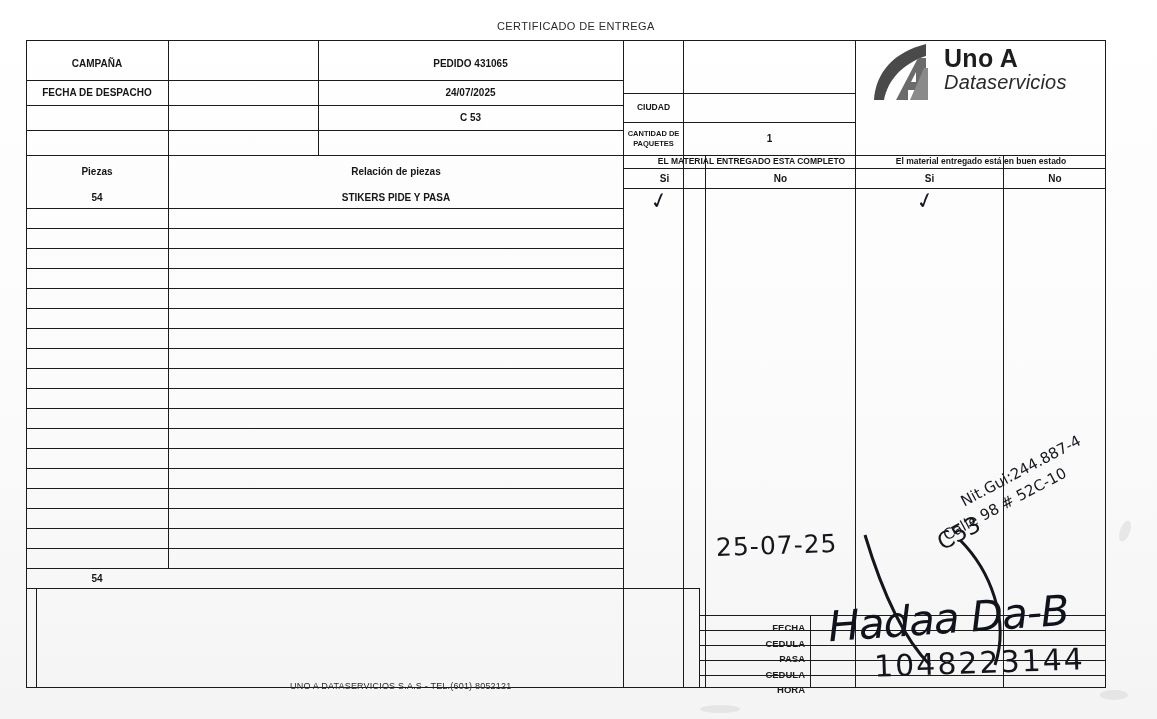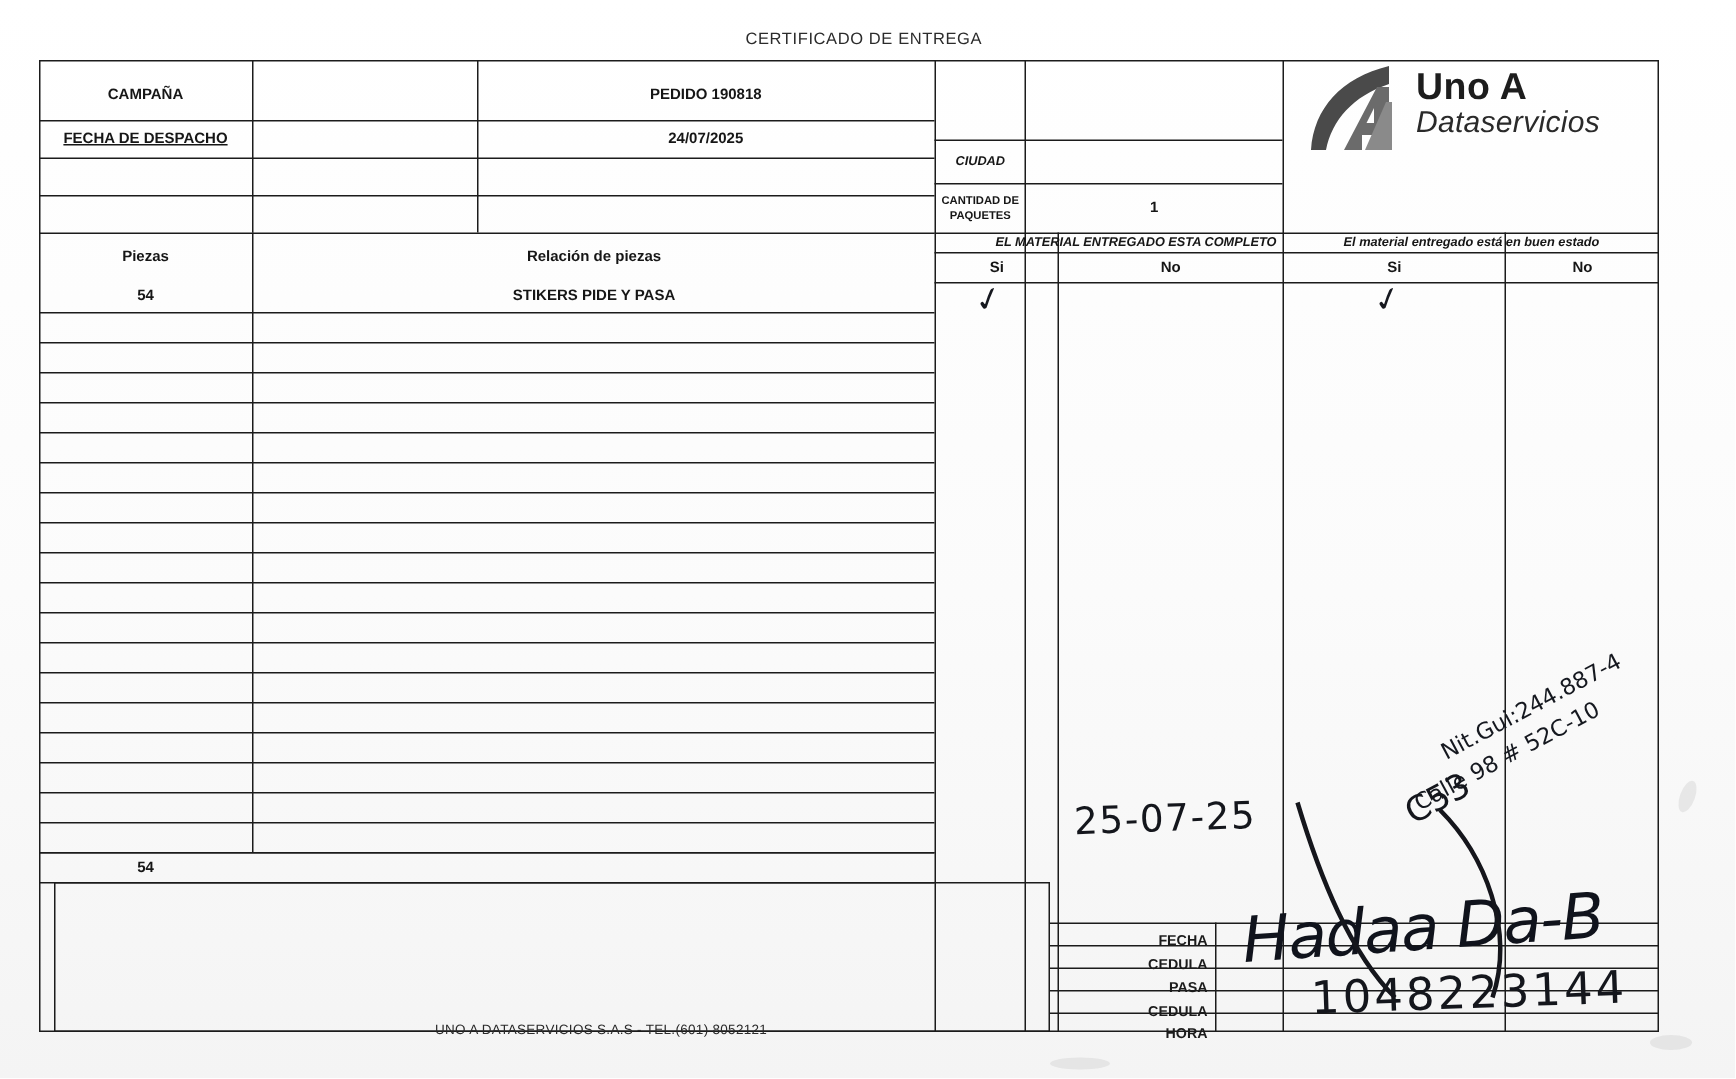--- a/index.html
+++ b/index.html
@@ -53,21 +53,21 @@
     box-sizing: border-box;
     display: flex;
     align-items: center;
     justify-content: center;
     font-size: 10px;
     font-weight: bold;
     color: #161616;
     text-align: center;
     line-height: 1.15;
   }
-  .cell.small { font-size: 8.5px; font-style: italic; }
+  .cell.small { font-size: 8.5px; }
   .cell.tiny { font-size: 7.5px; }
 
   
   .logo-wrap {
     position: absolute;
     left: 866px;
     top: 42px;
     width: 240px;
     height: 62px;
   }
@@ -168,30 +168,33 @@
   <div class="line hline" style="left:26px; top:130px; width:597px;"></div>
   <div class="line hline" style="left:26px; top:155px; width:597px;"></div>
 
   <div class="line vline" style="left:168px; top:40px; height:115px;"></div>
   <div class="line vline" style="left:318px; top:40px; height:115px;"></div>
 
   <div class="cell" style="left:26px; top:50px; width:142px; height:28px;">
     <span>CAMPAÑA</span>
   </div>
   <div class="cell" style="left:318px; top:50px; width:305px; height:28px;">
-    <span>PEDIDO 190818</span>
-  </div>
-
-  <div class="cell" style="left:26px; top:81px; width:142px; height:24px;text-decoration:underline;">
+    <span>PEDIDO 431065</span>
+  </div>
+
+  <div class="cell" style="left:26px; top:81px; width:142px; height:24px;">
     <span>FECHA DE DESPACHO</span>
   </div>
   <div class="cell" style="left:318px; top:81px; width:305px; height:24px;align-items:center;">
     <span>24/07/2025</span>
   </div>
 
+  <div class="cell" style="left:318px; top:106px; width:305px; height:24px;">
+    <span>C 53</span>
+  </div>
 
   <div class="line vline" style="left:623px; top:40px; height:648px;"></div>
   <div class="line vline" style="left:683px; top:40px; height:648px;"></div>
   <div class="line vline" style="left:855px; top:40px; height:648px;"></div>
   <div class="line vline" style="left:1003px; top:155px; height:533px;"></div>
   <div class="line vline" style="left:705px; top:155px; height:533px;"></div>
 
   <div class="line hline" style="left:623px; top:93px; width:232px;"></div>
   <div class="line hline" style="left:623px; top:122px; width:232px;"></div>
   <div class="line hline" style="left:623px; top:155px; width:483px;"></div>
@@ -201,21 +204,21 @@
   <div class="cell small" style="left:624px; top:94px; width:59px; height:28px;">
     <span>CIUDAD</span>
   </div>
   <div class="cell tiny" style="left:624px; top:123px; width:59px; height:31px; line-height:1.25;">
     <span>CANTIDAD DE PAQUETES</span>
   </div>
   <div class="cell" style="left:684px; top:123px; width:171px; height:31px;">
     <span>1</span>
   </div>
 
-  <div class="cell small" style="left:620px; top:156px; width:231px; height:12px;justify-content:flex-end;">
+  <div class="cell small" style="left:636px; top:156px; width:231px; height:12px;">
     <span>EL MATERIAL ENTREGADO ESTA COMPLETO</span>
   </div>
   <div class="cell small" style="left:856px; top:156px; width:250px; height:12px;">
     <span>El material entregado está en buen estado</span>
   </div>
 
   <div class="cell" style="left:624px; top:169px; width:81px; height:19px;">
     <span>Si</span>
   </div>
   <div class="cell" style="left:706px; top:169px; width:149px; height:19px;">

